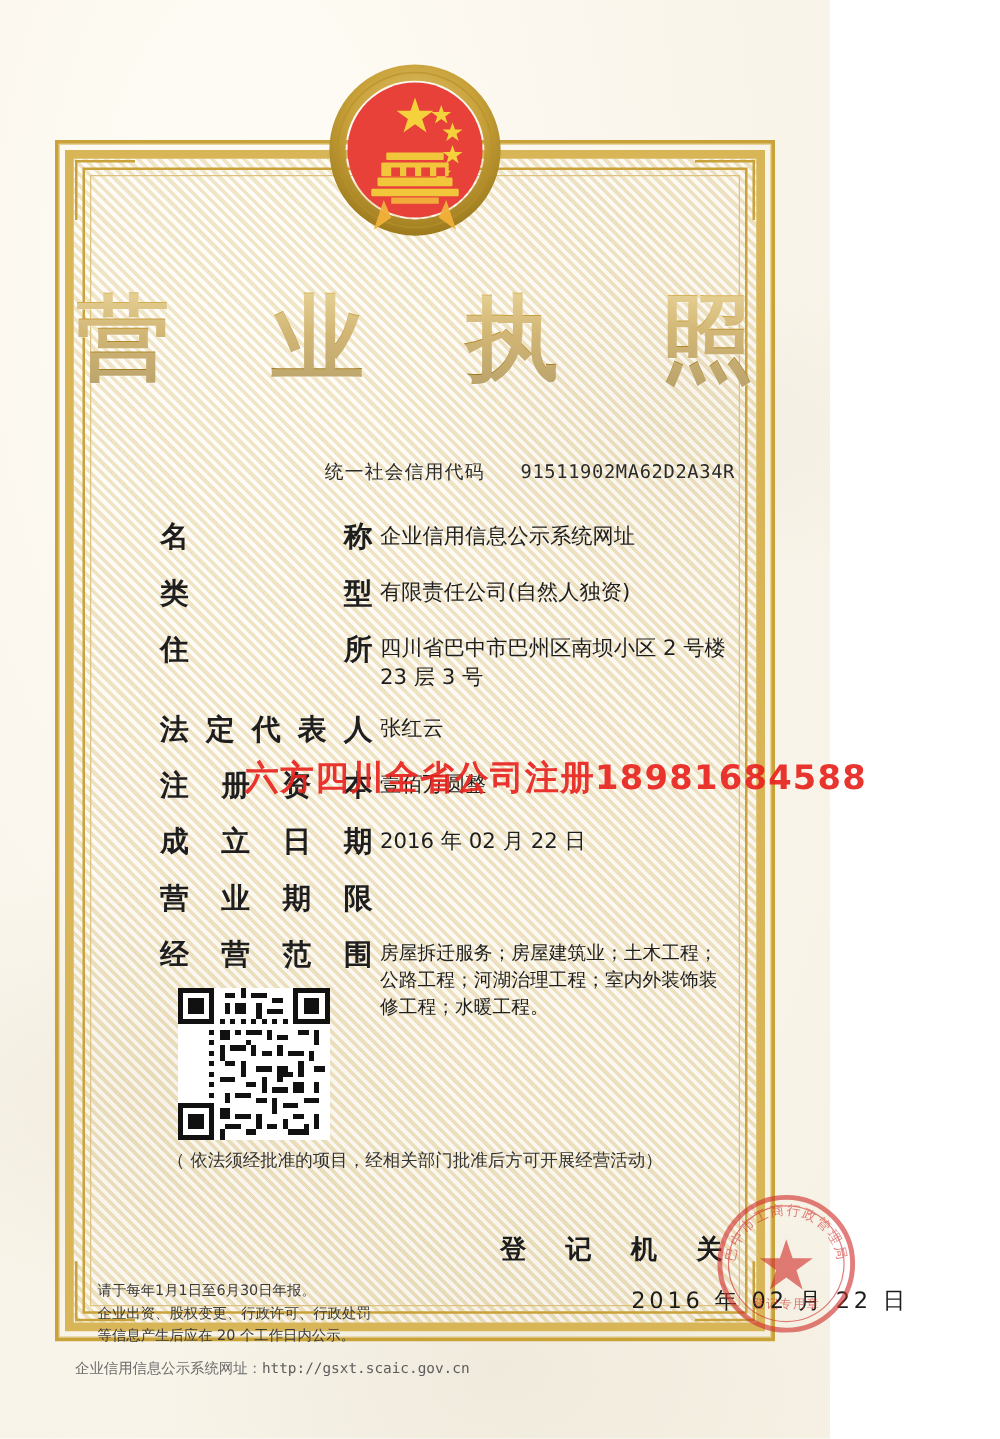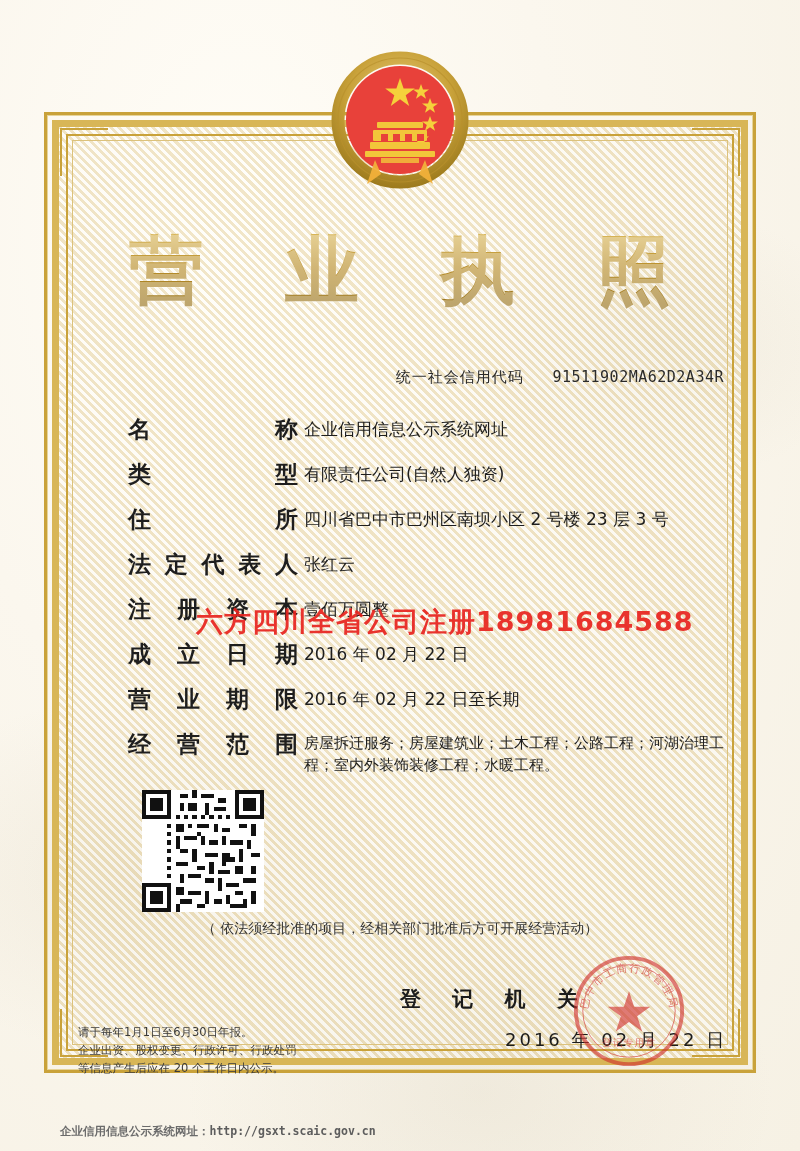--- a/index.html
+++ b/index.html
@@ -2,21 +2,21 @@
 <html><head>
 <meta charset="utf-8">
 <style>
   html,body{margin:0;padding:0;}
   body{
     width:800px;height:1151px;overflow:hidden;
     font-family:"Liberation Sans", sans-serif;
     background:#ffffff;
   }
   #cert{
-    position:relative;width:800px;height:1151px;
+    position:relative;width:664px;height:1151px;
     background:
       radial-gradient(ellipse at 30% 20%, #fffdf7 0%, #fbf7ee 40%, #f6f1e4 100%);
   }
   
   #cert:before{
     content:"";position:absolute;inset:0;
     background:
       radial-gradient(ellipse 380px 260px at 18% 76%, rgba(210,198,170,.20), rgba(210,198,170,0) 70%),
       radial-gradient(ellipse 300px 200px at 82% 30%, rgba(205,195,170,.16), rgba(205,195,170,0) 70%),
       radial-gradient(ellipse 420px 300px at 60% 95%, rgba(200,190,165,.18), rgba(200,190,165,0) 70%);
@@ -130,23 +130,23 @@
     position:absolute;left:570px;top:952px;width:118px;height:118px;z-index:7;
   }
 
   .footnote{
     position:absolute;left:78px;top:1024px;
     font-family:"DejaVu Sans","Liberation Sans",sans-serif;
     font-size:11.5px;color:#3a3a3a;line-height:1.55;
   }
 
   .bottom-left{
-    position:absolute;left:60px;top:1124px;
-    font-family:"DejaVu Sans","Liberation Sans",sans-serif;
-    font-size:11.5px;color:#6b6b6b;font-weight:bold;
+    position:absolute;left:60px;top:1087px;
+    font-family:"DejaVu Sans","Liberation Sans",sans-serif;
+    font-size:11.5px;color:#6b6b6b;
   }
   .bottom-left .url{
     font-family:"DejaVu Sans Mono","Liberation Mono",monospace;
     font-size:11.5px;color:#5d5d5d;
   }
   .bottom-right{
     position:absolute;right:62px;top:1106px;
     font-family:"DejaVu Sans","Liberation Sans",sans-serif;
     font-size:13.5px;color:#2f2f2f;
   }
@@ -268,21 +268,20 @@
       <div class="v">2016 年 02 月 22 日</div>
     </div>
 
     <div class="row">
       <div class="k">
         <span>营</span>
         <span>业</span>
         <span>期</span>
         <span>限</span>
       </div>
-      <div class="v">2016 年 02 月 22 日至长期</div>
     </div>
 
     <div class="row tall">
       <div class="k">
         <span>经</span>
         <span>营</span>
         <span>范</span>
         <span>围</span>
       </div>
       <div class="v small" style="max-width:420px">房屋拆迁服务；房屋建筑业；土木工程；公路工程；河湖治理工程；室内外装饰装修工程；水暖工程。</div>

